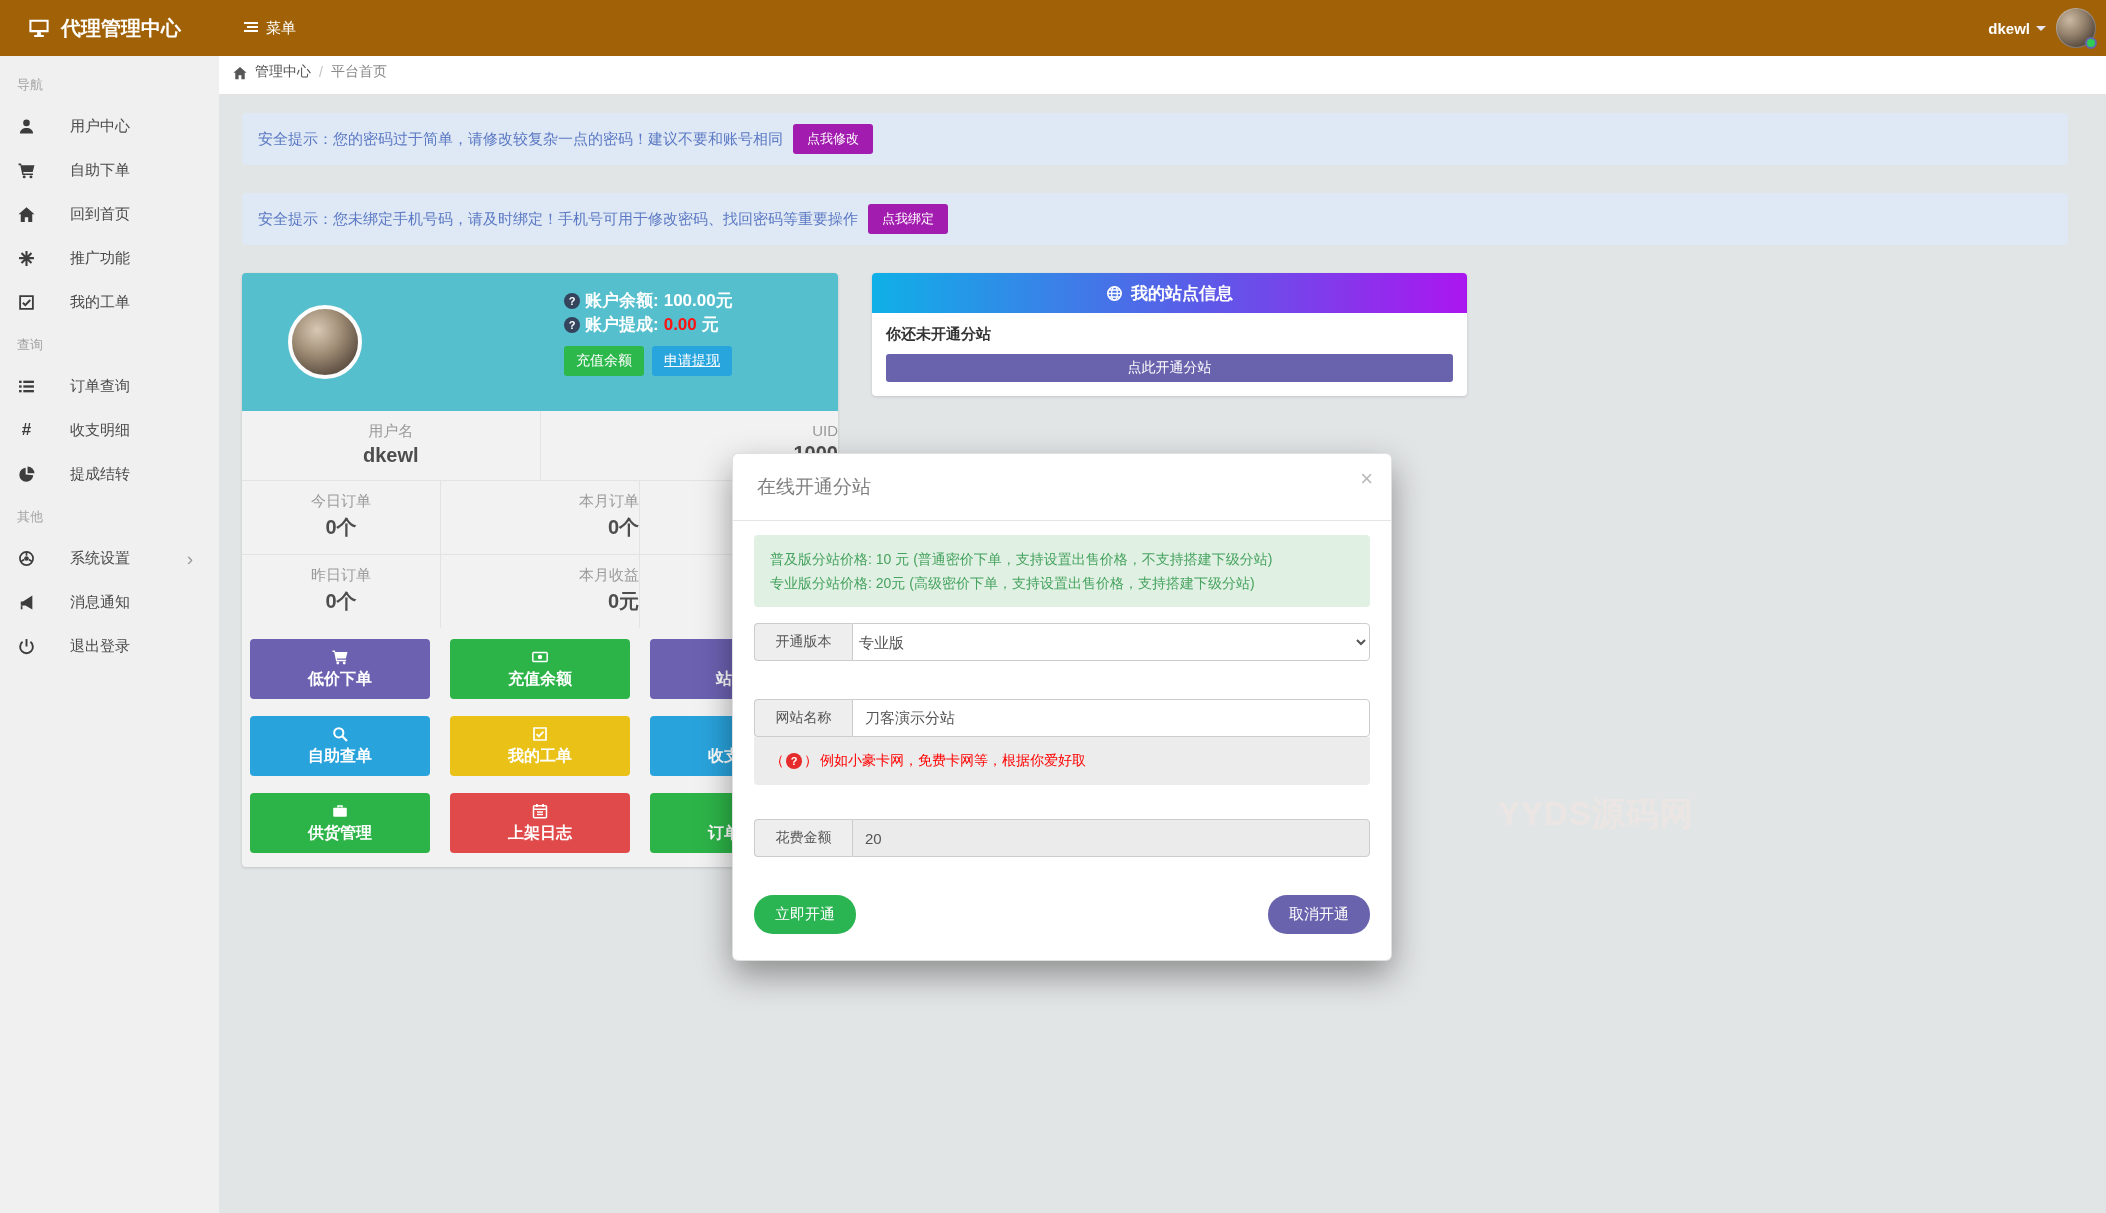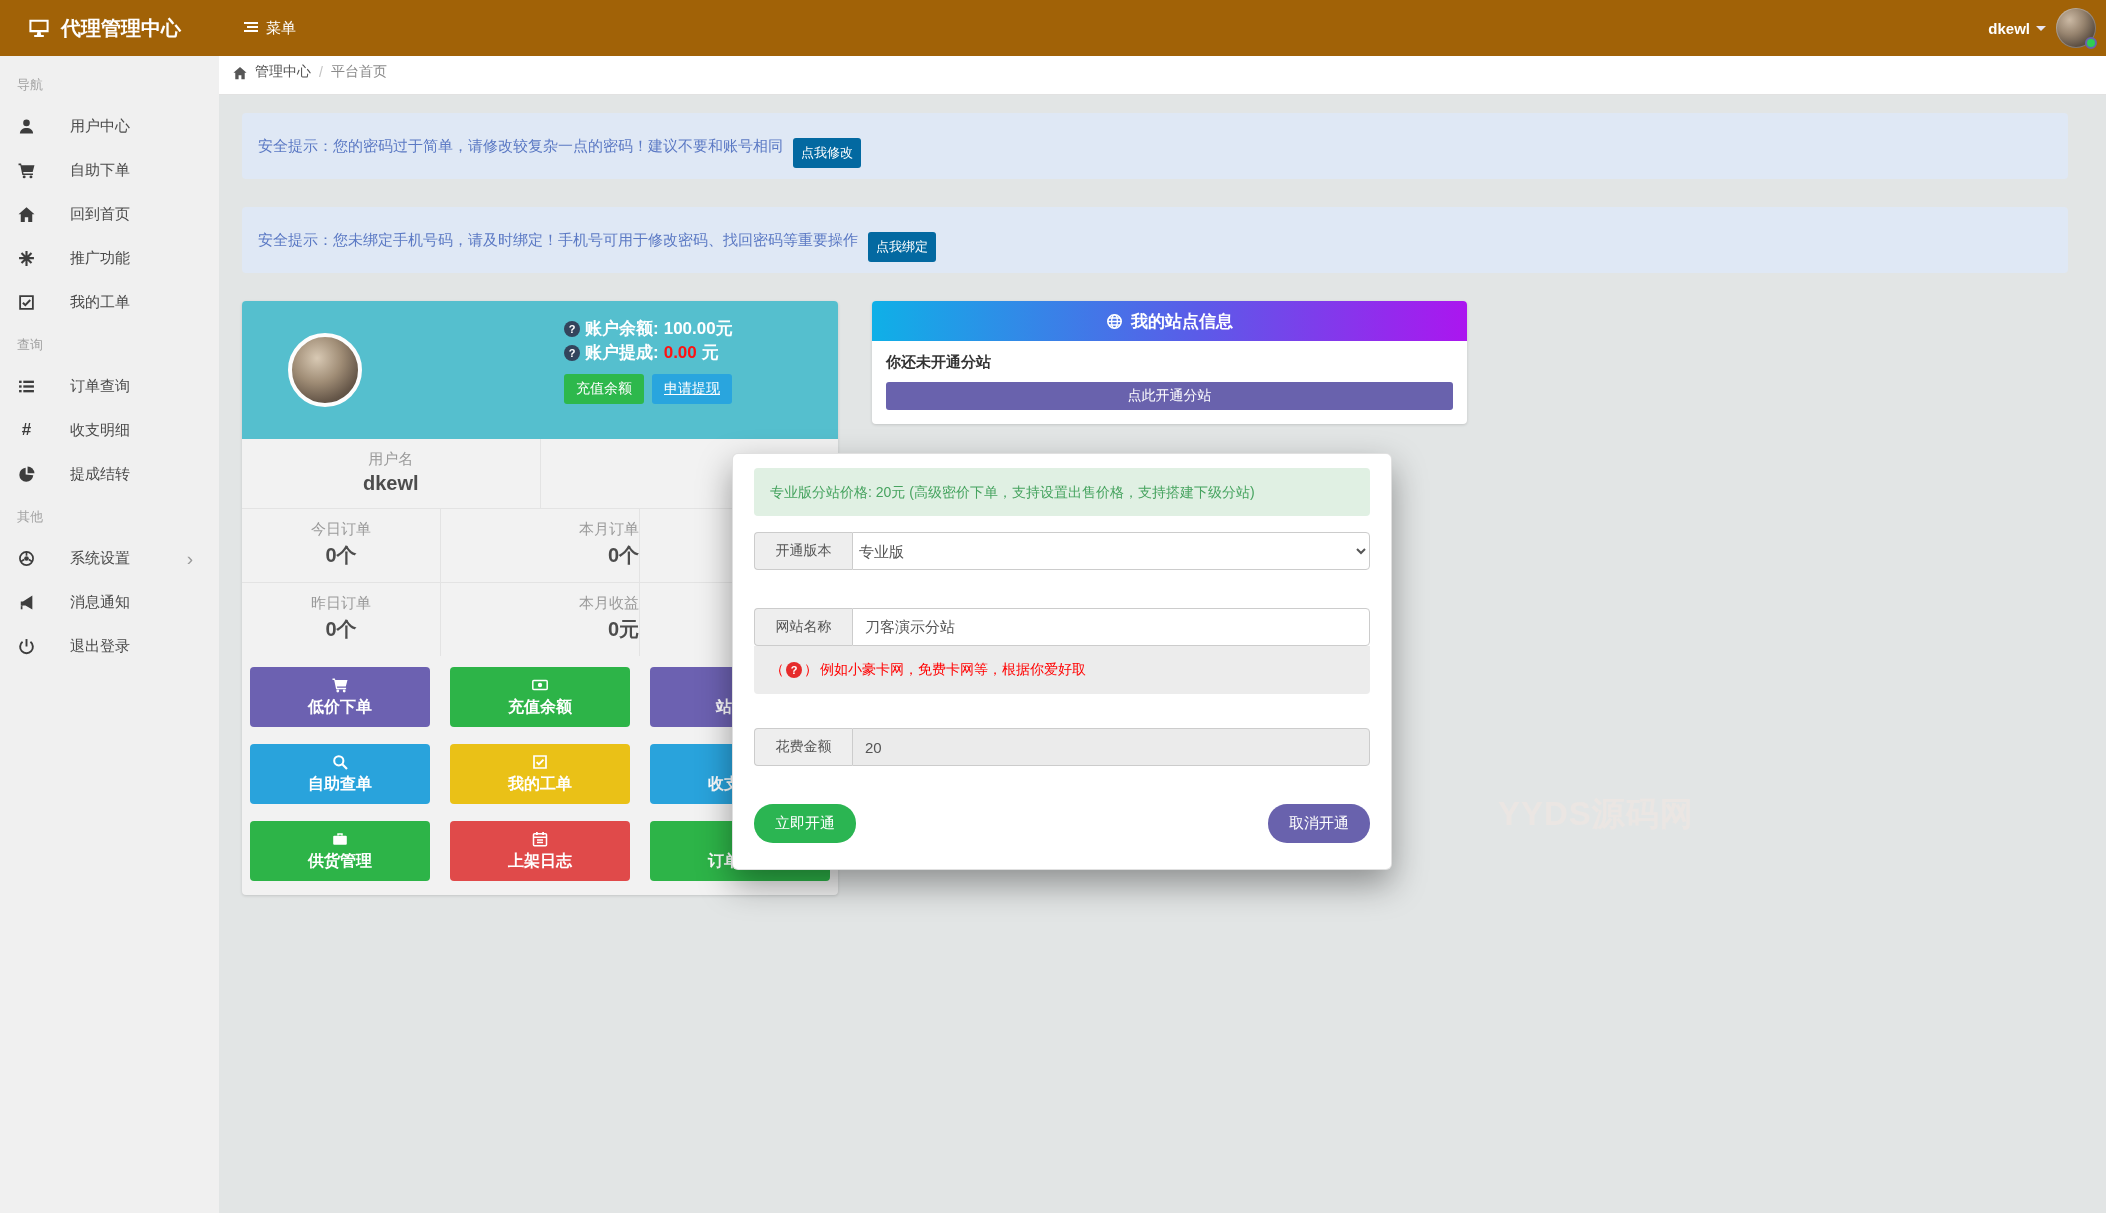--- a/index.html
+++ b/index.html
@@ -58,24 +58,23 @@
   .bc-page { color:#8b8b8b; }
 
   .content { position:relative; padding:18px 38px 0 23px; }
 
   .alert {
     background:#dfe8f5; color:#5b79c4; border-radius:4px;
     padding:11px 16px; font-size:15px; margin-bottom:28px;
     display:flex; align-items:center; gap:10px;
   }
   .alert-btn {
-    background:#0369a1; color:#fff; border:none; border-radius:3px;
-    font-size:13px; padding:6px 8px; cursor:pointer; white-space:nowrap;
+    background:#a21caf; color:#fff; border:none; border-radius:3px;
+    font-size:13px; padding:6px 14px; cursor:pointer; white-space:nowrap;
     font-family:inherit;
-    margin-top:14px;
   }
 
   .cols { display:flex; gap:34px; margin-top:16px; align-items:flex-start; }
 
   
   .account-card { width:596px; background:#f2f2f2; border-radius:4px; box-shadow:0 1px 3px rgba(0,0,0,.14); }
   .acct-hero {
     height:138px; background:#55bfce; border-radius:4px 4px 0 0;
     position:relative; display:flex; align-items:center;
   }
@@ -521,22 +520,27 @@
           <button class="open-branch-btn">点此开通分站</button>
         </div>
       </div>
     </div>
   </div>
 </div>
 
 <div class="watermark">YYDS源码网</div>
 
 <div class="modal">
+  <div class="m-header">
+    <span class="m-title">在线开通分站</span>
+    <button class="m-close">×</button>
+  </div>
   <div class="m-body">
     <div class="m-notice">
+      <div>普及版分站价格: 10 元 (普通密价下单，支持设置出售价格，不支持搭建下级分站)</div>
       <div>专业版分站价格: 20元 (高级密价下单，支持设置出售价格，支持搭建下级分站)</div>
     </div>
 
     <div class="igroup ig-mt1">
       <span class="addon">开通版本</span>
       <select class="icontrol">
         <option>专业版</option>
       </select>
     </div>
 

